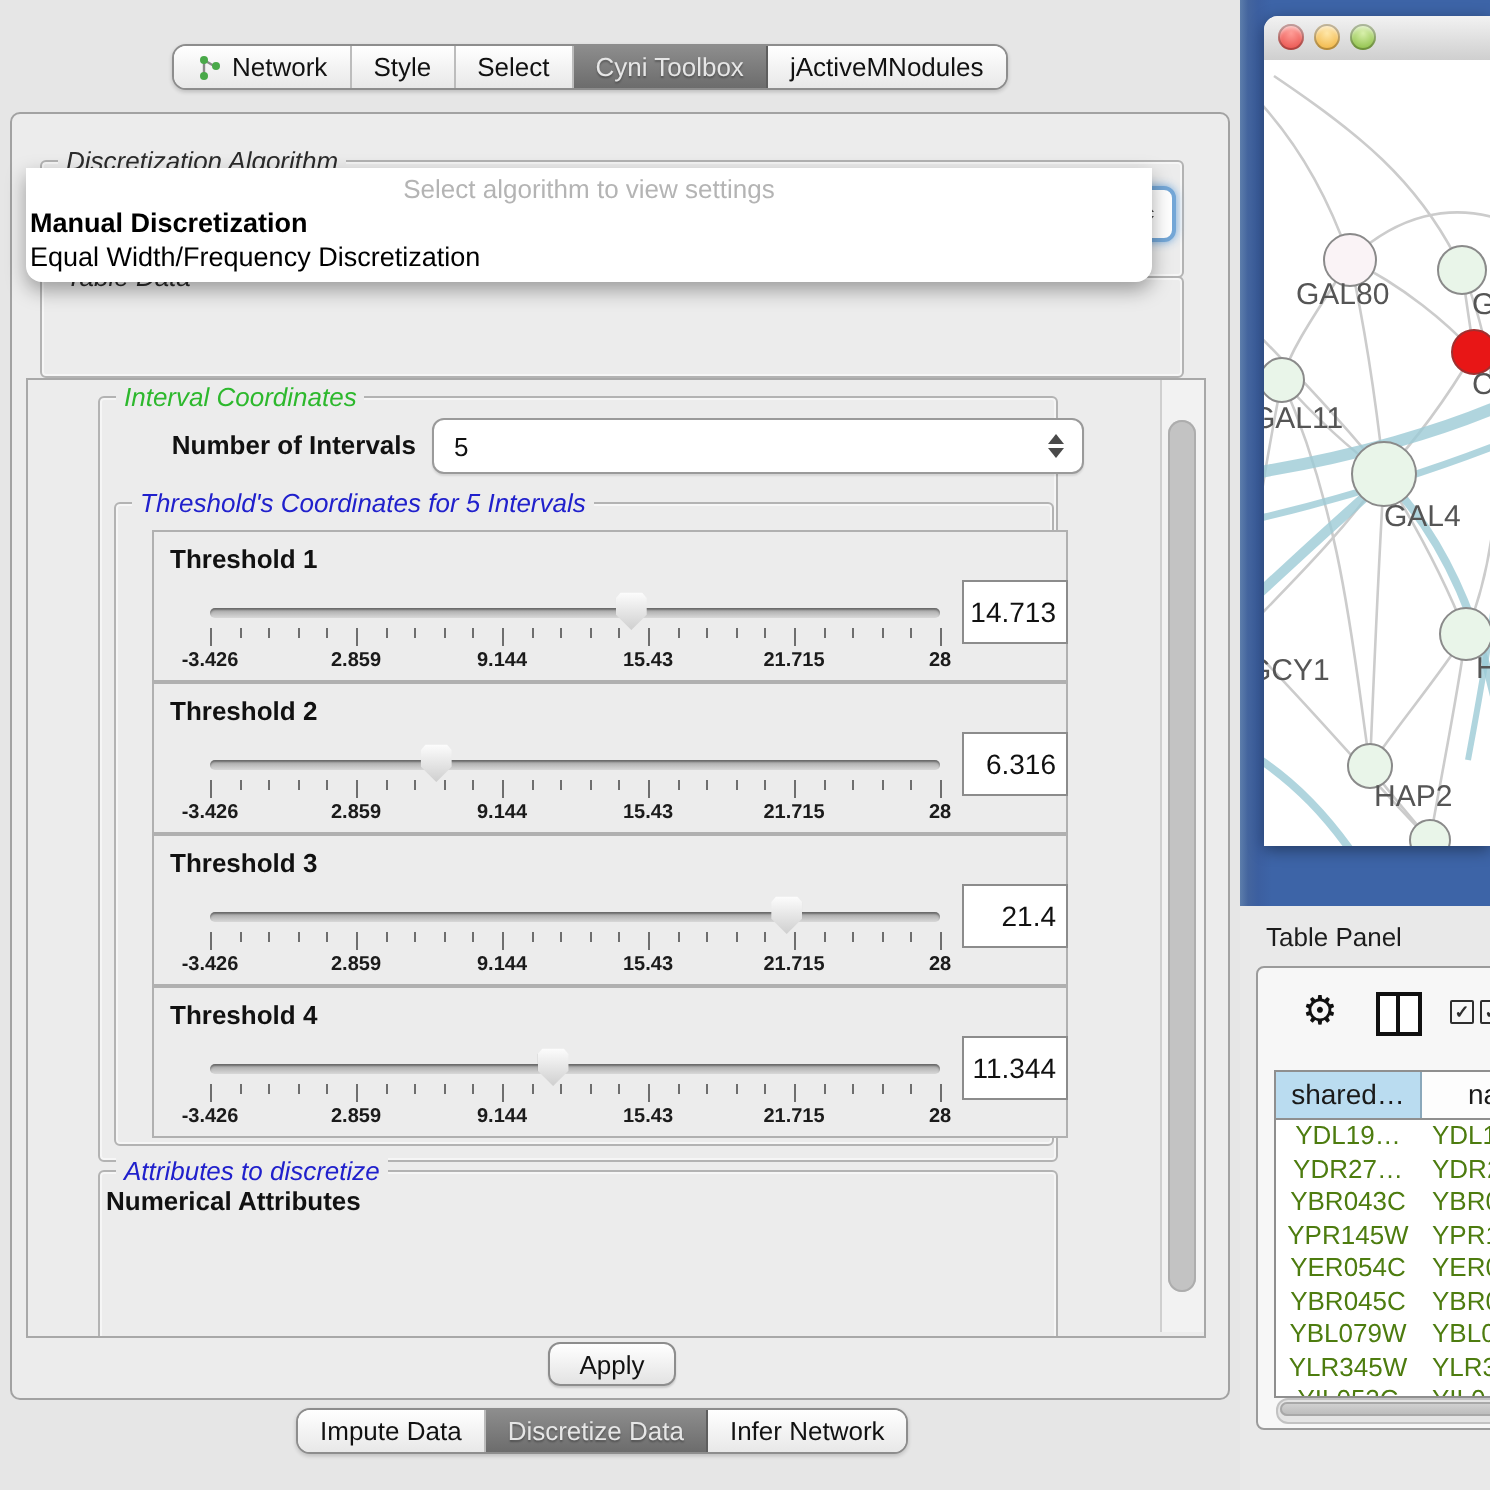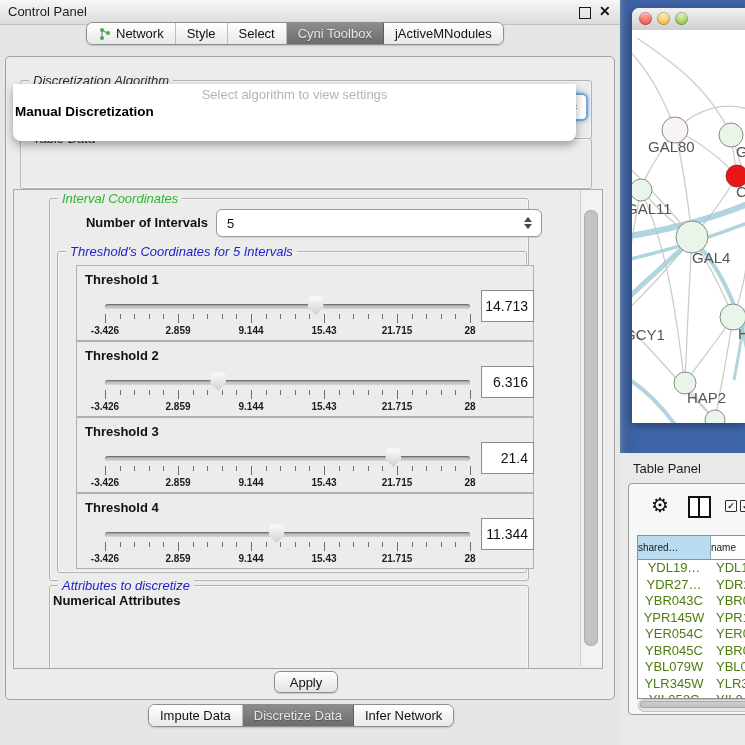--- a/index.html
+++ b/index.html
@@ -77,45 +77,40 @@
   #table-panel-title{position:absolute;left:13px;top:8px;font-size:13px;color:#1c1c1c;}
   #browser-panel{position:absolute;left:8px;top:30px;width:130px;height:230px;background:#f7f7f7;border:1px solid #9b9b9b;border-radius:4px 0 0 4px;}
   .gear{position:absolute;left:22px;top:9px;font-size:20px;color:#111;}
   .col-icon{position:absolute;left:59px;top:12px;width:19px;height:18px;border:2px solid #111;background:#fff;}
   .col-icon:before{content:"";position:absolute;left:8px;top:0;width:2px;height:100%;background:#111;}
   .chk{position:absolute;top:16px;width:10px;height:10px;border:1.6px solid #2e2e2e;border-radius:1px;font-size:9px;line-height:10px;text-align:center;color:#2e2e2e;font-weight:bold;}
   #chk1{left:96px;} #chk2{left:111px;}
 
   #grid{position:absolute;left:8px;top:51px;width:120px;height:162px;background:#fff;border:1px solid #8f8f8f;overflow:hidden;}
   #grid-header{position:absolute;left:0;top:0;height:23px;display:flex;border-bottom:1px solid #8f8f8f;}
-  .hcell{font-size:10px;color:#1a1a1a;line-height:23px;overflow:hidden;white-space:nowrap;}
+  .hcell{font-size:14px;color:#1a1a1a;text-align:center;line-height:23px;overflow:hidden;white-space:nowrap;}
   .hcell.c1{width:72px;background:#badcf0;border-right:1px solid #8aa8bb;}
   .hcell.c2{width:81px;background:#fdfdfd;}
   #grid-rows{position:absolute;left:0;top:24px;width:160px;height:138px;overflow:hidden;}
   .grow{display:flex;height:16.5px;}
   .gcell{font-size:13px;color:#4d7c0f;white-space:nowrap;overflow:hidden;line-height:16.5px;}
   .gcell.c1{width:72px;text-align:center;}
   .gcell.c2{width:81px;padding-left:6px;}
   #hscroll{position:absolute;left:9px;top:215px;width:118px;height:11px;background:#e4e4e4;border:1px solid #c2c2c2;border-radius:6px;}
   #hscroll .thumb{position:absolute;left:1px;top:1px;width:108px;height:7px;border-radius:5px;background:linear-gradient(#d4d4d4,#b9b9b9);box-shadow:inset 0 0 0 1px #a8a8a8;}
 
   svg text{font-family:"Liberation Sans",sans-serif;}
 </style>
 </head>
 <body>
 
 <div id="app">
 
   <div id="left-panel" class="abs">
 
-    <div id="titlebar" class="abs">
-      <span class="title">Control Panel</span>
-      <div id="float-btn" class="abs"></div>
-      <div id="close-btn" class="abs">✕</div>
-    </div>
 
     <div id="top-tabs" class="abs seg">
         <span class="tab">
     <svg class="tab-icon" width="13" height="13" viewBox="0 0 13 13">
       <path d="M4,3 L9,6 M4,3 L4,10" stroke="#8a8a8a" stroke-width="1.2" fill="none"></path>
       <circle cx="4" cy="3" r="2" fill="#49a949"></circle>
             <circle cx="10" cy="6" r="2" fill="#49a949"></circle>
             <circle cx="4" cy="11" r="2" fill="#49a949"></circle>
     </svg>
     <span class="tab-label">Network</span>
@@ -151,20 +146,21 @@
       </div>
 
       <div class="groupbox" style="left:14px;top:81px;width:570px;height:49px;">
         <span class="group-label lbl-dark">Table Data</span>
       </div>
     </div>
 
     <div id="algo-popup" class="abs">
       <div class="hint">Select algorithm to view settings</div>
       <div class="opt b">Manual Discretization</div>
+      <div class="opt n">Equal Width/Frequency Discretization</div>
     </div>
 
     <div id="scroll-area" class="abs">
 
       <div class="groupbox" style="left:35px;top:8px;width:478px;height:381px;">
         <span class="group-label lbl-green">Interval Coordinates</span>
       </div>
 
       <div class="abs" style="left:47px;top:25px;width:147px;text-align:right;font-size:13px;font-weight:bold;color:#111;">Number of Intervals</div>
       <div class="combo" style="left:202px;top:19px;width:288px;height:26px;">

